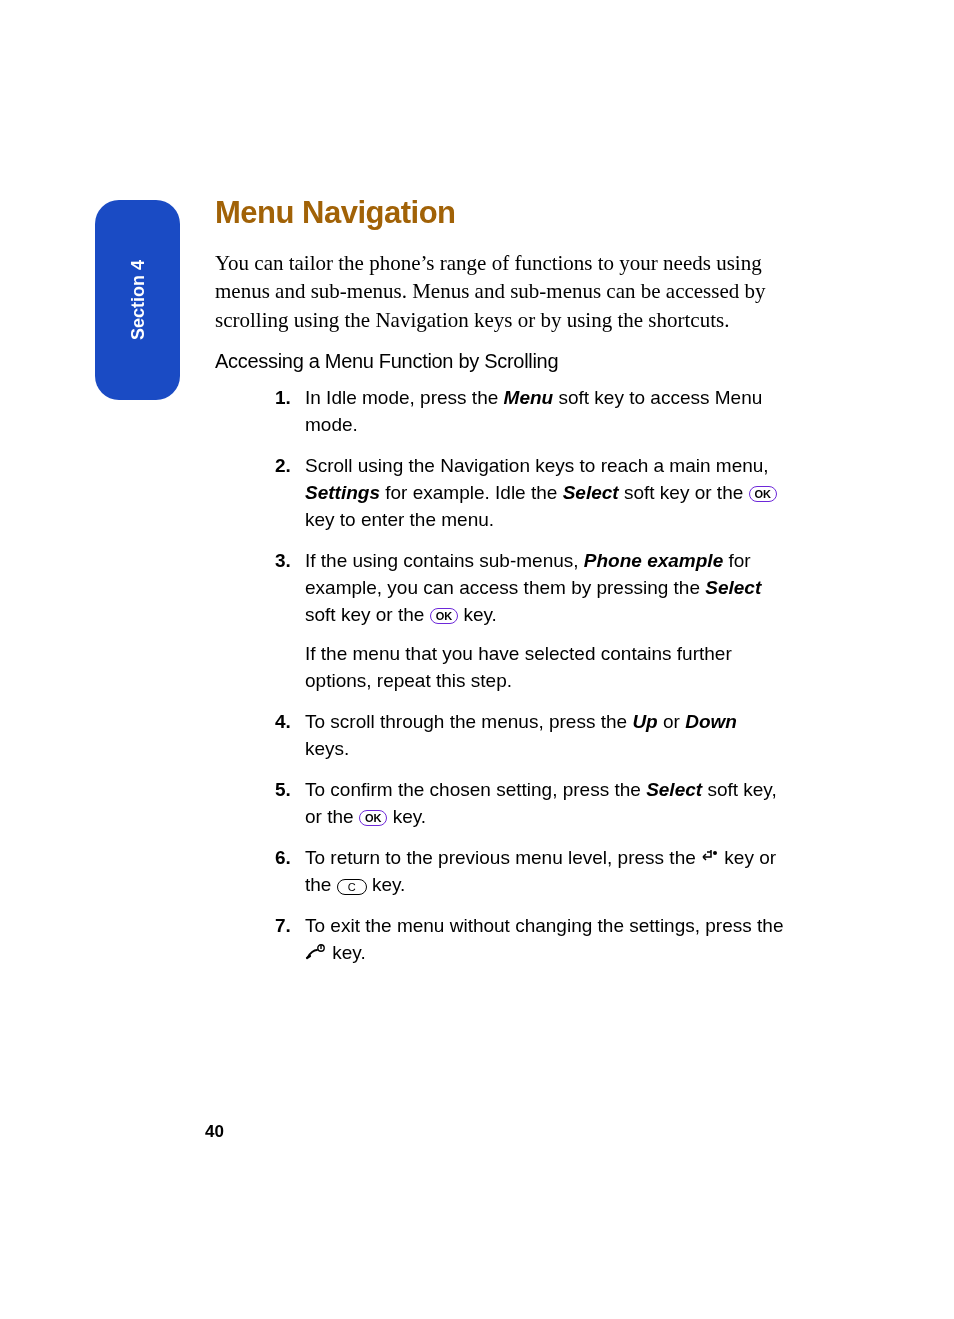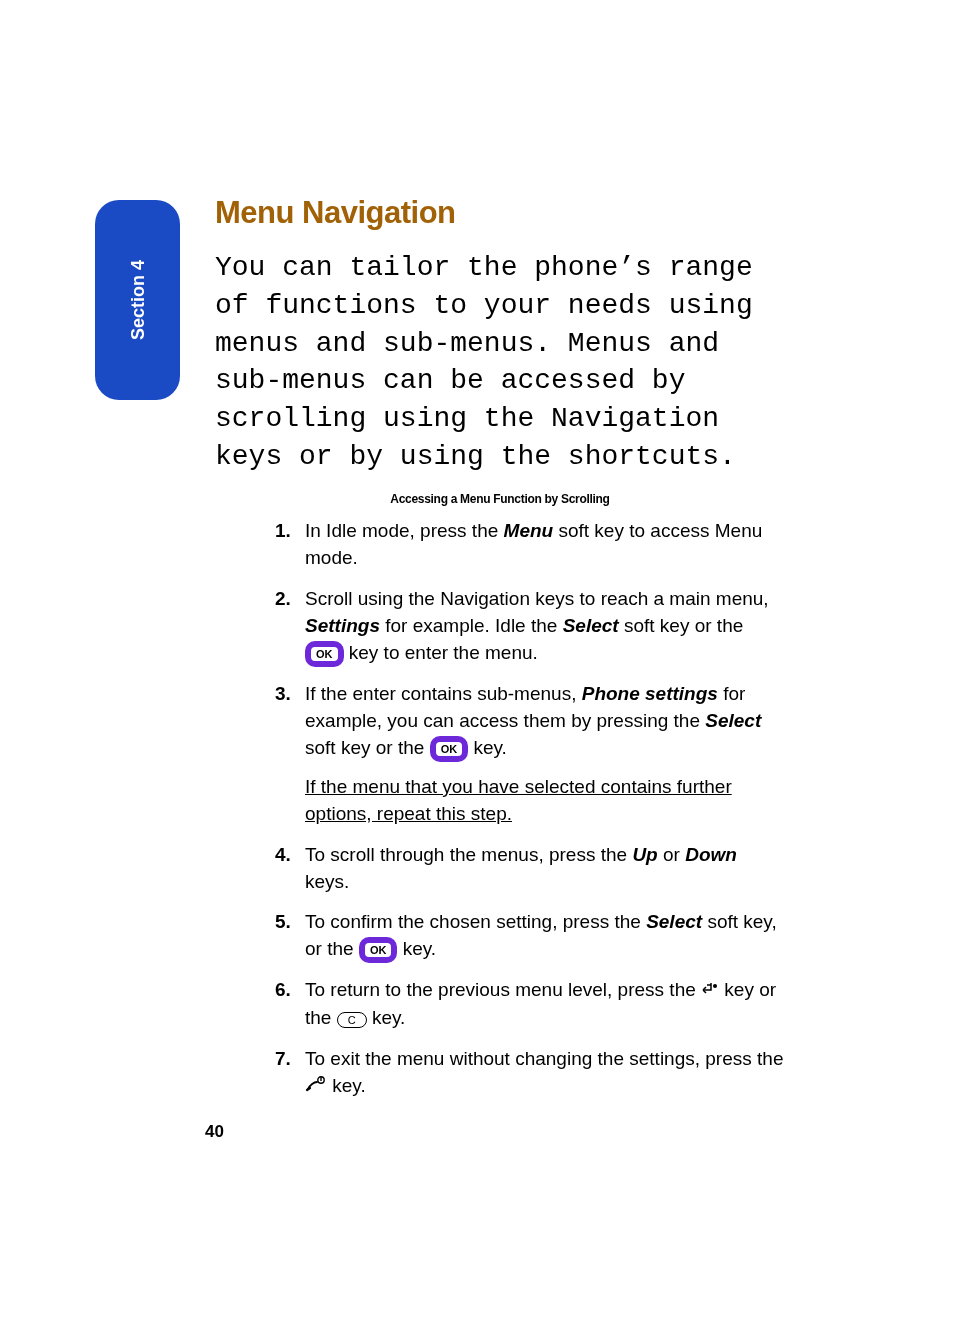--- a/index.html
+++ b/index.html
@@ -41,32 +41,31 @@
   }
   h1 {
     font-family: Arial, Helvetica, sans-serif;
     font-weight: bold;
     color: #a16207;
     font-size: 31px;
     margin: 0 0 18px 0;
     letter-spacing: -0.5px;
   }
   .intro {
-    font-family: Liberation Mono, monospace;
-    font-size: 28px;
+    font-family: Liberation Serif, serif;
+    font-size: 21px;
     line-height: 1.35;
     margin: 0 0 16px 0;
   }
   h2 {
     font-family: Arial, Helvetica, sans-serif;
-    font-weight: bold;
-    font-size: 12px;
+    font-weight: normal;
+    font-size: 20px;
     margin: 6px 0 12px 0;
     letter-spacing: -0.3px;
-    text-align: center;
   }
   ol.steps {
     list-style: none;
     margin: 0 0 14px 0;
     padding: 0 0 0 60px;
   }
   ol.steps > li {
     position: relative;
     font-family: Arial, Helvetica, sans-serif;
     font-size: 19px;
@@ -76,29 +75,28 @@
   }
   ol.steps > li .num {
     position: absolute;
     left: 0;
     top: 0;
     font-weight: bold;
     font-family: Arial, Helvetica, sans-serif;
   }
   .step-extra {
     margin-top: 12px;
-    text-decoration: underline;
   }
   .bold {
     font-weight: bold;
     font-style: italic;
   }
   .ok-badge {
     display: inline-block;
-    border: 6px solid #6d28d9;
+    border: 1px solid #6d28d9;
     border-radius: 10px;
     padding: 0 5px;
     font-size: 11px;
     font-weight: bold;
     font-family: Arial, Helvetica, sans-serif;
     vertical-align: 1px;
     line-height: 14px;
   }
   .c-badge {
     display: inline-block;
@@ -141,21 +139,21 @@
   <h1>Menu Navigation</h1>
   <p class="intro">You can tailor the phone’s range of functions to your needs using menus and sub-menus. Menus and sub-menus can be accessed by scrolling using the Navigation keys or by using the shortcuts.</p>
 
   <h2>Accessing a Menu Function by Scrolling</h2>
 
   <ol class="steps">
     <li><span class="num">1.</span><span>In Idle mode, press the </span><span class="bold">Menu</span><span> soft key to access Menu mode.</span></li>
 
     <li><span class="num">2.</span><span>Scroll using the Navigation keys to reach a main menu, </span><span class="bold">Settings</span><span> for example. Idle the </span><span class="bold">Select</span><span> soft key or the </span><span class="ok-badge">OK</span><span> key to enter the menu.</span></li>
 
-    <li><span class="num">3.</span><span>If the enter contains sub-menus, </span><span class="bold">Phone settings</span><span> for example, you can access them by pressing the </span><span class="bold">Select</span><span> soft key or the </span><span class="ok-badge">OK</span><span> key.</span>
+    <li><span class="num">3.</span><span>If the using contains sub-menus, </span><span class="bold">Phone example</span><span> for example, you can access them by pressing the </span><span class="bold">Select</span><span> soft key or the </span><span class="ok-badge">OK</span><span> key.</span>
       <div class="step-extra">If the menu that you have selected contains further options, repeat this step.</div>
     </li>
 
     <li><span class="num">4.</span><span>To scroll through the menus, press the </span><span class="bold">Up</span><span> or </span><span class="bold">Down</span><span> keys.</span></li>
 
     <li><span class="num">5.</span><span>To confirm the chosen setting, press the </span><span class="bold">Select</span><span> soft key, or the </span><span class="ok-badge">OK</span><span> key.</span></li>
 
     <li><span class="num">6.</span><span>To return to the previous menu level, press the </span>
       <span class="icon-wrap">
         <svg width="18" height="14" viewBox="0 0 18 14">

